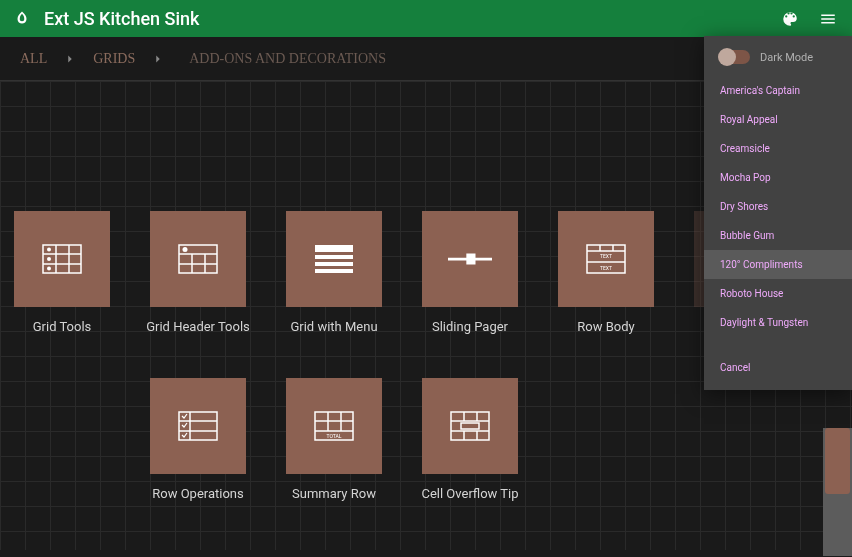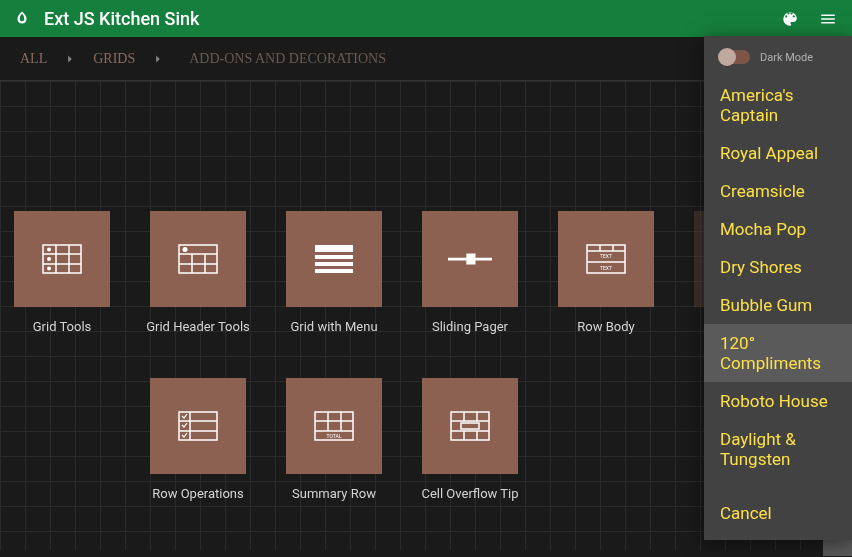--- a/index.html
+++ b/index.html
@@ -161,22 +161,22 @@
       border-radius: 50%;
       top: -2px;
       left: -2px;
     }
     .dark-mode-label {
       color: #b0b0b0;
       font-size: 11px;
     }
     .menu-item {
       padding: 9px 16px;
-      color: #fde047;
-      font-size: 17px;
+      color: #f0abfc;
+      font-size: 10px;
       cursor: pointer;
     }
     .menu-item.selected {
       background: #5a5a5a;
     }
     .menu-divider {
       height: 16px;
     }
     .scrollbar-track {
       position: absolute;

